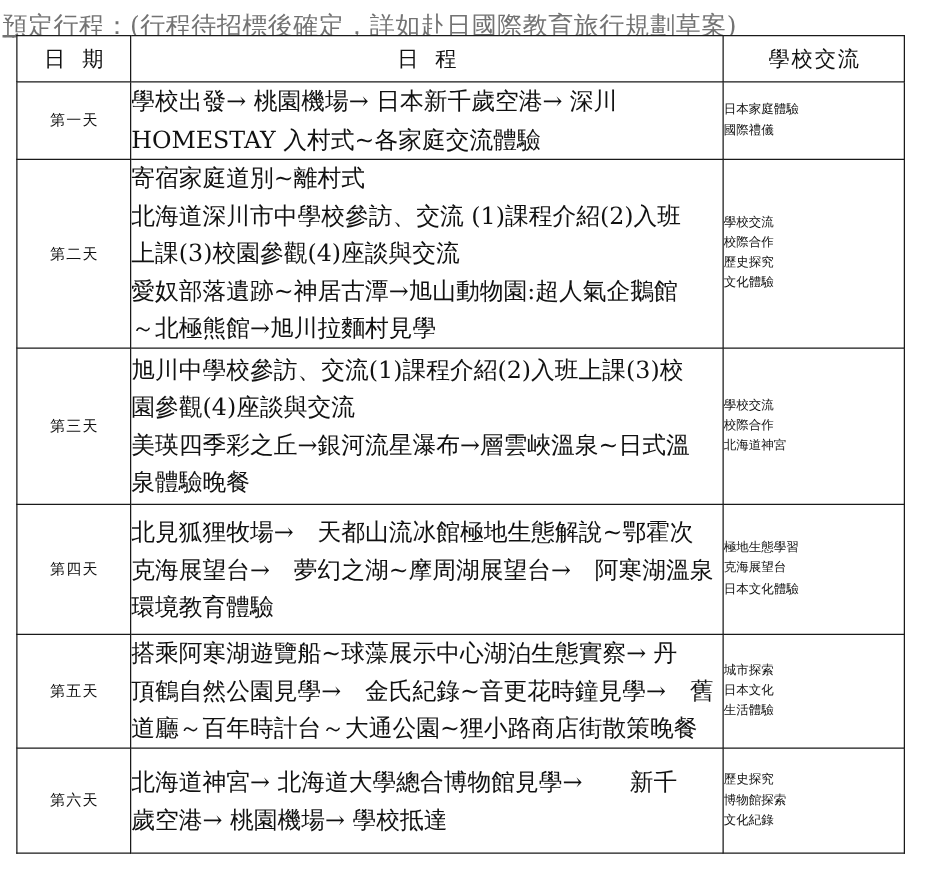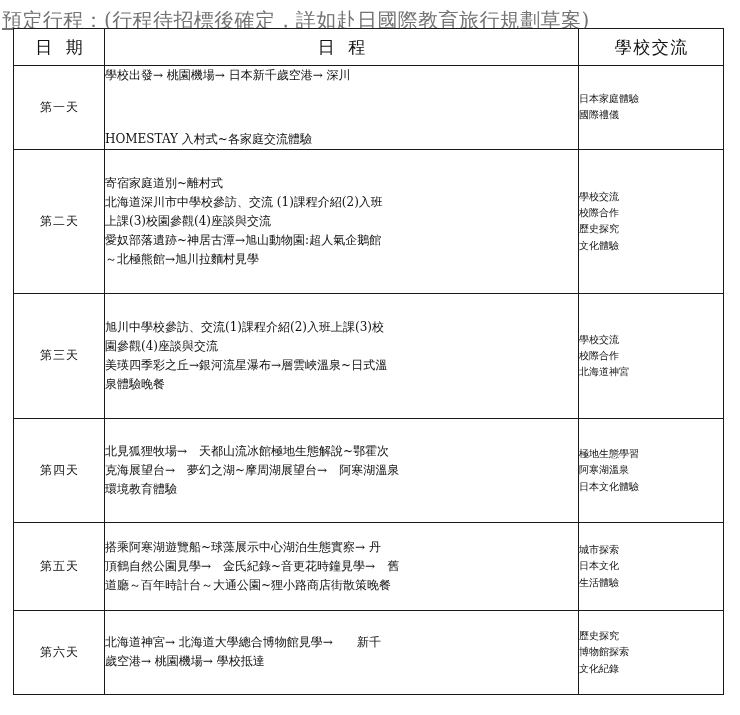--- a/index.html
+++ b/index.html
@@ -81,31 +81,30 @@
     text-align: center;
     font-size: 12px;
     letter-spacing: 1px;
     text-indent: 1px;
     white-space: nowrap;
   }
 
   
   .sched-cell {
     padding: 7px 8px 7px 11px;
-    font-size: 12px;
+    font-size: 19px;
     line-height: 1.58;
     text-align: left;
   }
   .sched-cell .ln {
     display: block;
     white-space: nowrap;
   }
   .sched-cell .ln.latin {
     letter-spacing: 0px;
-    margin-top: 45px;
   }
 
   
   .focus-cell {
     padding: 7px 6px 7px 12px;
     font-size: 10px;
     line-height: 1.62;
     text-align: left;
   }
   .focus-cell .fi {
@@ -187,21 +186,21 @@
 
       <tr class="r-day4">
         <td class="day-cell">第四天</td>
         <td class="sched-cell">
           <span class="ln">北見狐狸牧場→　天都山流冰館極地生態解說~鄂霍次</span>
           <span class="ln">克海展望台→　夢幻之湖~摩周湖展望台→　阿寒湖溫泉</span>
           <span class="ln">環境教育體驗</span>
         </td>
         <td class="focus-cell">
           <span class="fi">極地生態學習</span>
-          <span class="fi">阿寒湖溫泉</span>
+          <span class="fi">克海展望台</span>
           <span class="fi">日本文化體驗</span>
         </td>
       </tr>
 
       <tr class="r-day5">
         <td class="day-cell">第五天</td>
         <td class="sched-cell">
           <span class="ln">搭乘阿寒湖遊覽船~球藻展示中心湖泊生態實察→ 丹</span>
           <span class="ln">頂鶴自然公園見學→　金氏紀錄~音更花時鐘見學→　舊</span>
           <span class="ln">道廳～百年時計台～大通公園~狸小路商店街散策晚餐</span>

